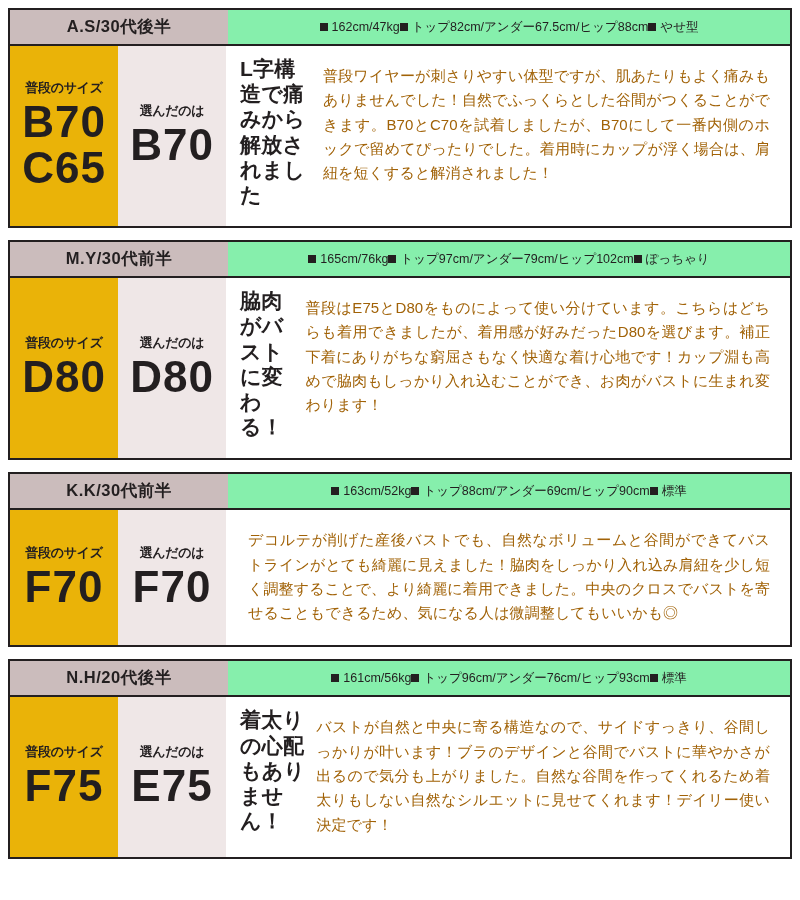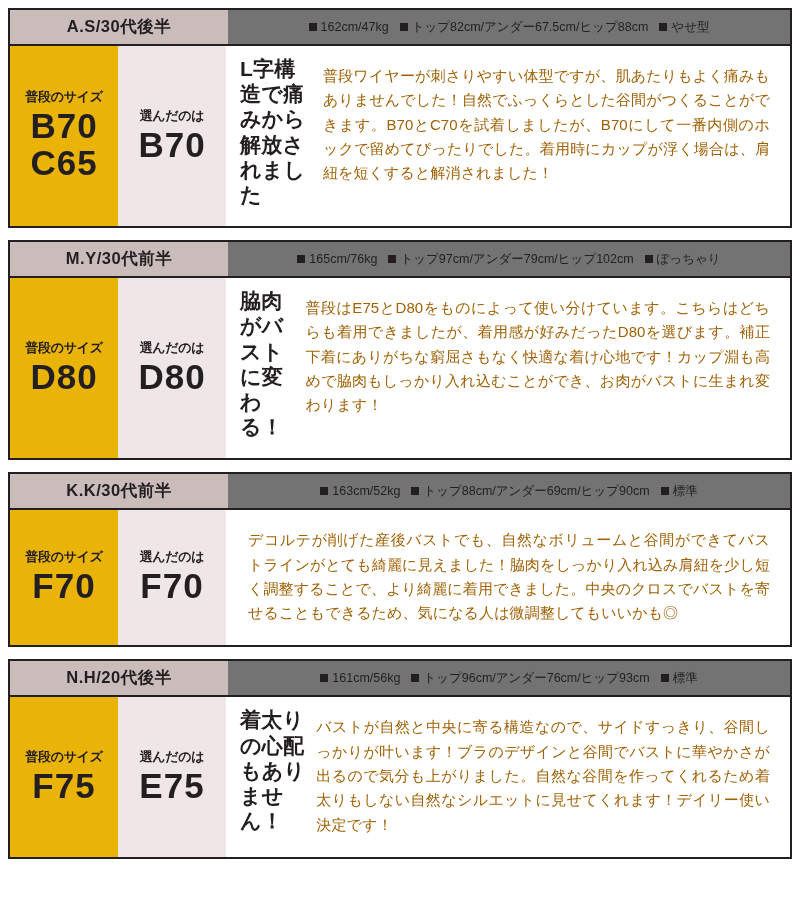--- a/index.html
+++ b/index.html
@@ -31,42 +31,41 @@
     display: flex;
     flex-direction: column;
   }
   .review-card:last-child { margin-bottom: 0; }
 
   
   .card-head {
     display: flex;
     align-items: stretch;
     border-bottom: 2px solid #231f20;
-    background: #737373;
+    background: #86efac;
     min-height: 34px;
   }
   .head-name {
     width: 218px;
     flex: 0 0 218px;
     background: #cbbcbc;
     display: flex;
     align-items: center;
     justify-content: center;
     font-size: 16.5px;
     font-weight: bold;
     letter-spacing: 0.5px;
     color: #231f20;
   }
   .head-specs {
     flex: 1 1 auto;
     display: flex;
     align-items: center;
     justify-content: center;
     flex-wrap: nowrap;
-    gap: 11px;
     padding: 0 6px;
     font-size: 12.5px;
     color: #231f20;
     white-space: nowrap;
   }
   .spec {
     display: inline-flex;
     align-items: center;
   }
   .spec .sq {
@@ -100,21 +99,21 @@
   }
   .size-label {
     font-size: 13px;
     font-weight: bold;
     color: #231f20;
     letter-spacing: -0.3px;
     margin-bottom: 2px;
     white-space: nowrap;
   }
   .size-value {
-    font-size: 35px;
+    font-size: 44px;
     font-weight: bold;
     line-height: 1.05;
     color: #231f20;
     text-align: center;
     letter-spacing: 1px;
   }
   .size-value .line2 { display: block; text-align: center; }
 
   .text-col {
     flex: 1 1 auto;

